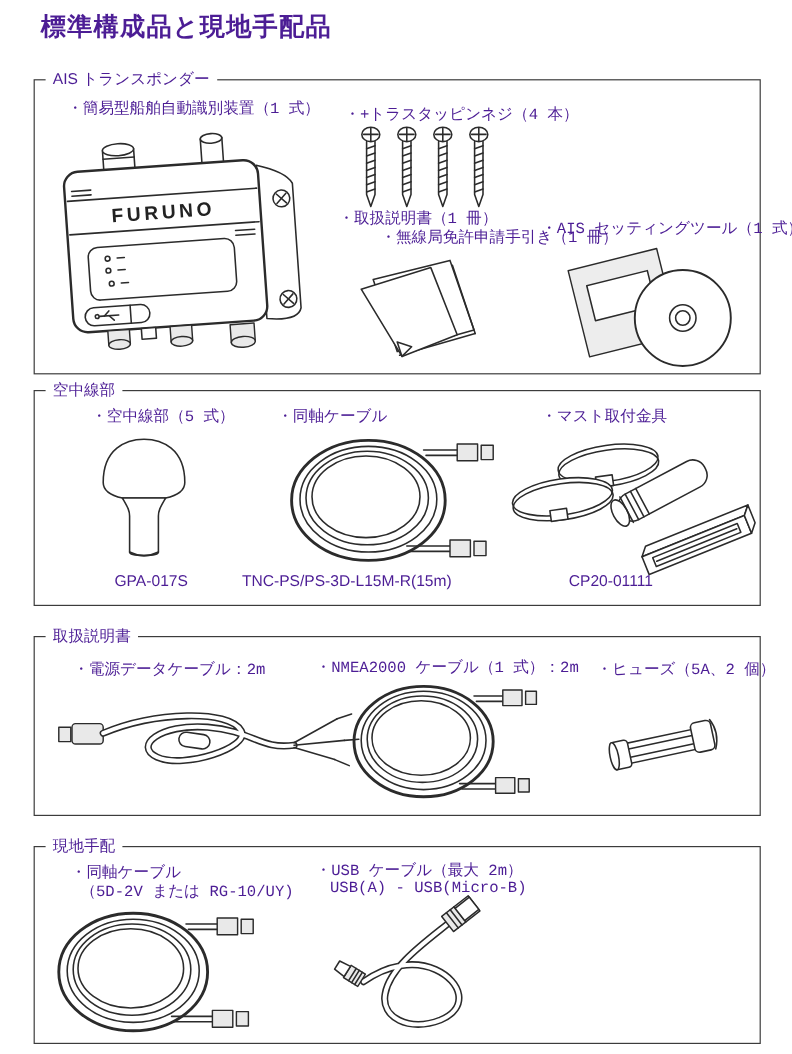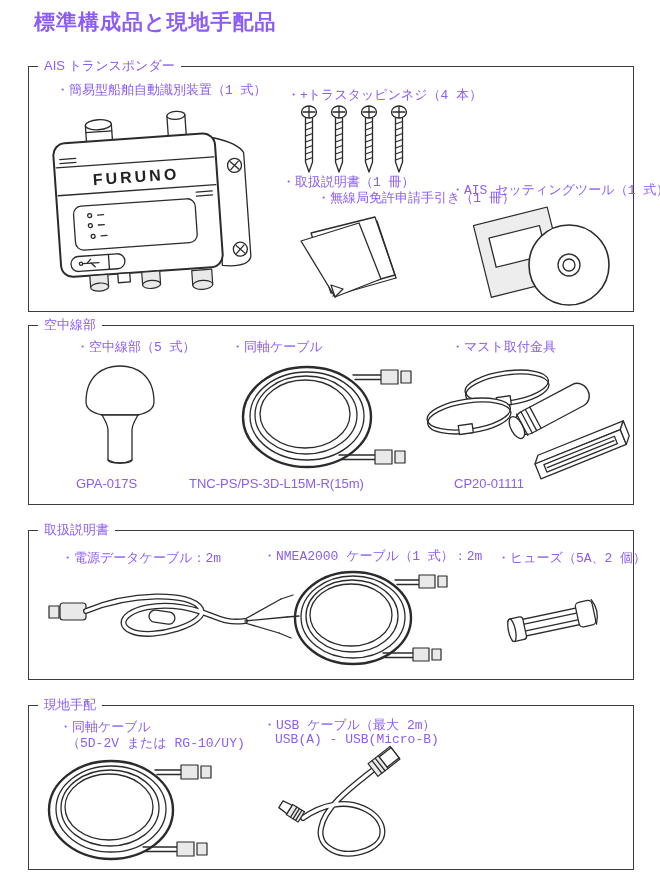--- a/index.html
+++ b/index.html
@@ -1,24 +1,24 @@
 <!DOCTYPE html>
 <html><head>
 <meta charset="utf-8">
 <style>
   html,body{margin:0;padding:0;background:#fff;}
   #page{
     position:relative;width:660px;height:878px;background:#fff;overflow:hidden;
-    font-family:"Liberation Sans","DejaVu Sans",sans-serif;color:#8b5cf6;
+    font-family:"Liberation Sans","DejaVu Sans",sans-serif;color:#4c1d95;
   }
   .title{position:absolute;left:34px;top:8px;font-size:21px;font-weight:bold;letter-spacing:1px;}
   .panel{position:absolute;border:1.6px solid #3c3c3c;background:#fff;}
   .legend{position:absolute;top:-10px;left:9px;background:#fff;padding:0 6px;font-size:13px;white-space:nowrap;}
   .label{position:absolute;font-size:13px;white-space:nowrap;font-family:Liberation Mono, monospace;}
-  .caption{position:absolute;font-size:13px;white-space:nowrap;}
+  .caption{position:absolute;font-size:13px;white-space:nowrap;text-align:center;}
   svg{position:absolute;overflow:visible;}
   .ln{stroke:#2b2b2b;fill:none;stroke-width:1.3;stroke-linecap:round;stroke-linejoin:round;}
   .fw{stroke:#2b2b2b;fill:#fff;stroke-width:1.3;stroke-linejoin:round;}
   .fg{stroke:#2b2b2b;fill:#e9e9e9;stroke-width:1.2;stroke-linejoin:round;}
   .fs{stroke:#2b2b2b;fill:#ededed;stroke-width:1.2;stroke-linejoin:round;}
   .cable{stroke:#2b2b2b;fill:none;stroke-width:6;stroke-linecap:round;}
   .cablein{stroke:#fff;fill:none;stroke-width:3.4;stroke-linecap:round;}
 </style>
 </head>
 <body>

